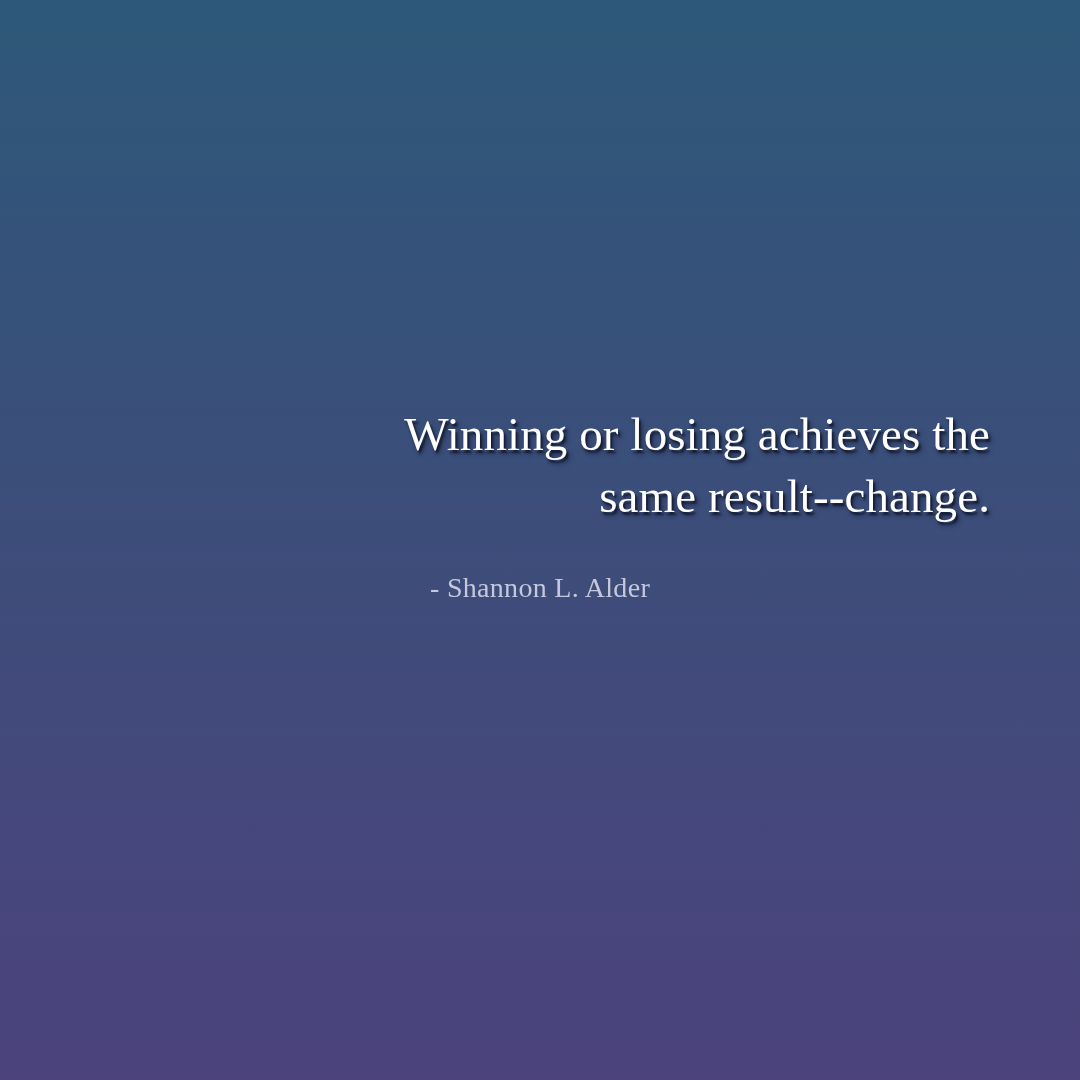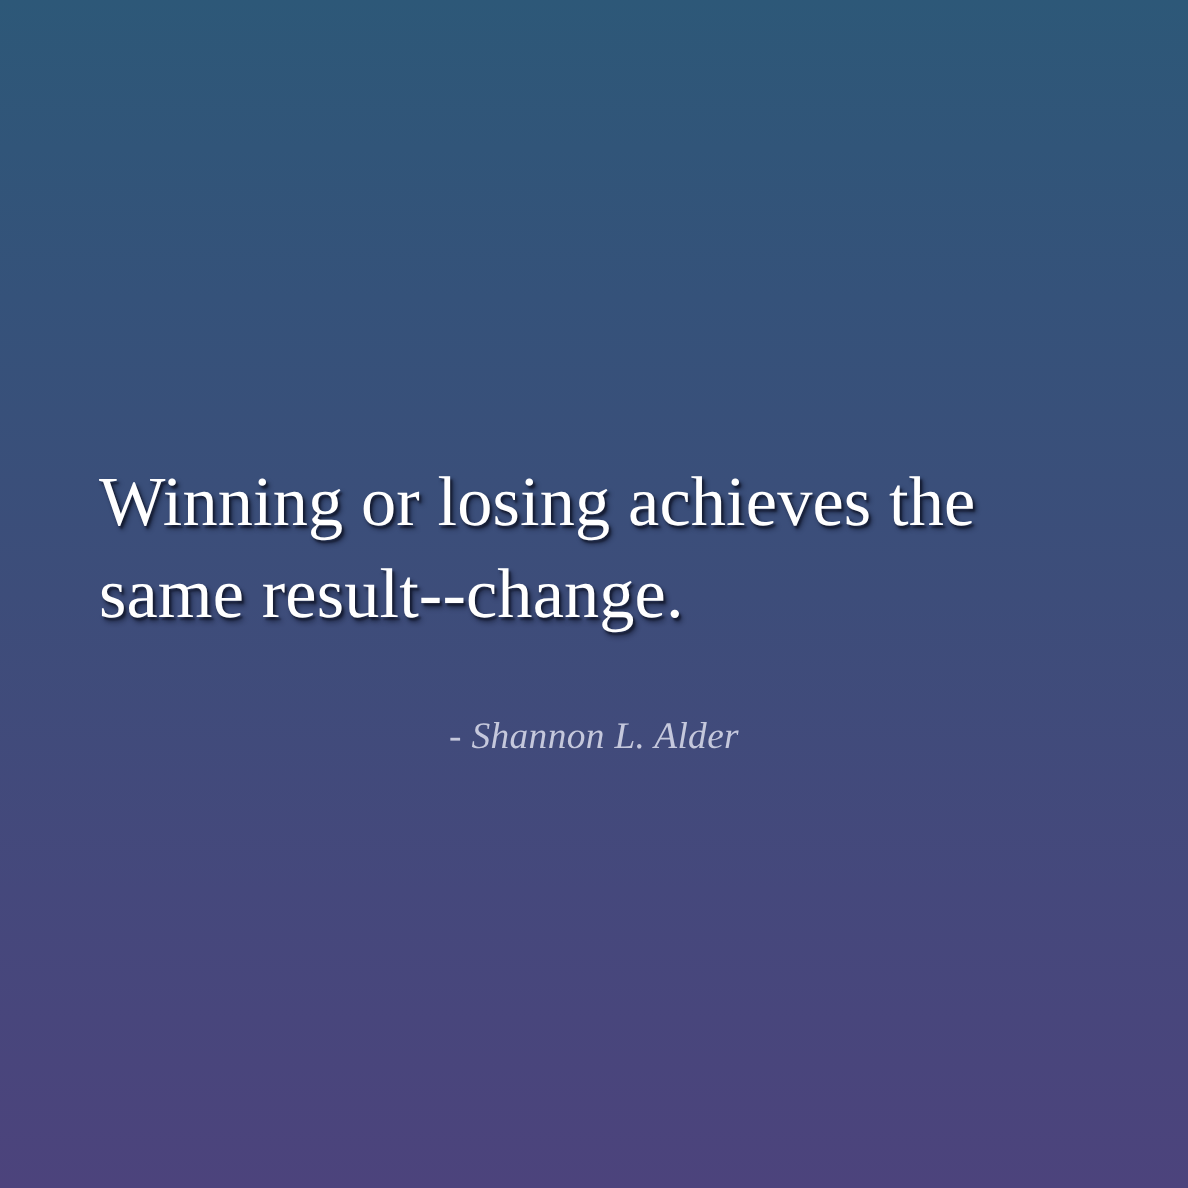--- a/index.html
+++ b/index.html
@@ -35,43 +35,42 @@
     left: 0;
     right: 0;
     top: 404px;
     display: flex;
     flex-direction: column;
     align-items: center;
   }
 
   #quote-text {
     width: 900px;
-    margin: 10px;
-    text-align: left;
+    margin: 0;
+    text-align: right;
     color: #ffffff;
-    font-size: 64px;
+    font-size: 47px;
     line-height: 1.31;
     font-weight: 400;
     letter-spacing: 0.1px;
     white-space: pre-line;
     text-shadow:
       2px 3px 2px rgba(16, 20, 40, 0.78),
       3px 4px 5px rgba(12, 16, 34, 0.45);
   }
 
   #quote-author {
-    margin: 14px;
+    margin: 0;
     padding-top: 44px;
     text-align: center;
     color: #c5c8dc;
-    font-size: 34px;
+    font-size: 28px;
     line-height: 1.2;
     font-weight: 400;
     letter-spacing: 0.3px;
-    font-style: italic;
   }
 
   #watermark {
     position: absolute;
     right: 48px;
     bottom: 26px;
     margin: 0;
     color: #b8b5c8;
     font-size: 31px;
     line-height: 1.2;

